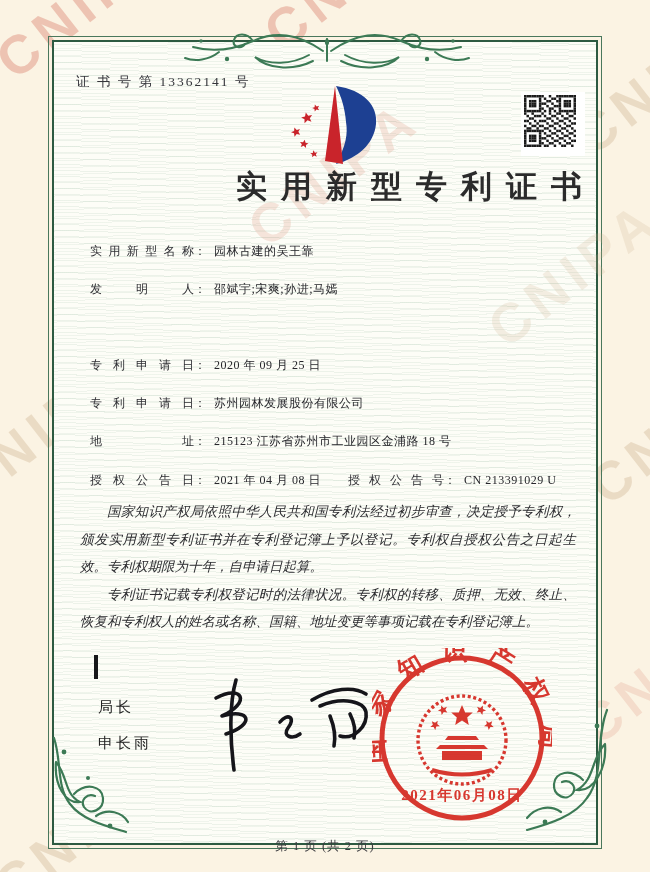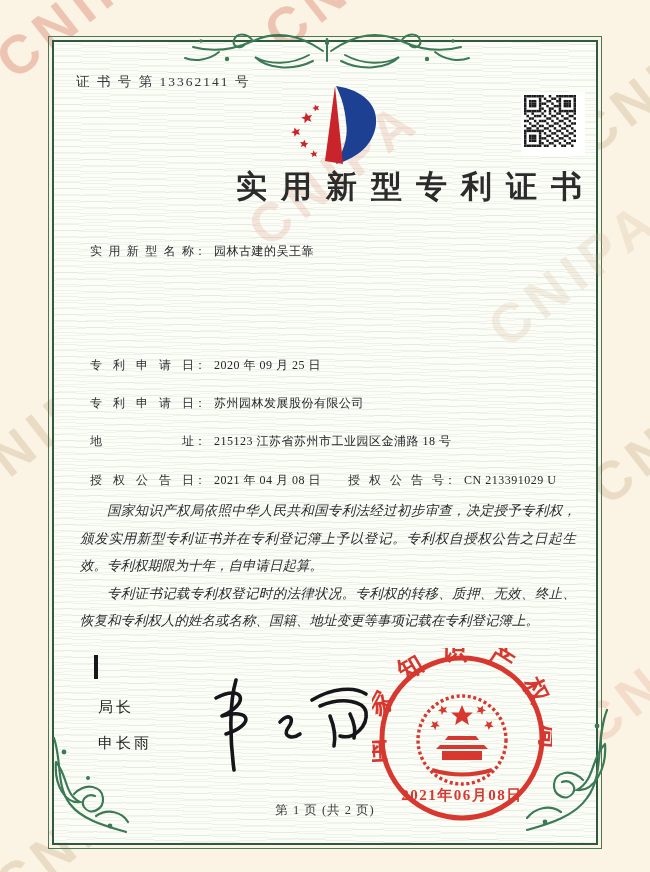--- a/index.html
+++ b/index.html
@@ -38,34 +38,34 @@
           text-align-last:justify;vertical-align:top;}
   .flabel2{position:static;display:inline-block;width:96px;text-align:justify;
            text-align-last:justify;vertical-align:top;}
   .colon{position:static;display:inline-block;}
   .fval{position:static;display:inline-block;margin-left:8px;letter-spacing:.5px;color:#26262b;}
   .grant2{position:absolute;left:258px;top:0;}
   .grant2 .colon,.grant2 .fval{position:static;}
   
   .paras{left:26px;width:496px;top:456px;font-size:13.5px;line-height:27.5px;
          color:#2c2c30;text-align:justify;font-style:italic;}
-  .paras p{position:static;margin:0;text-indent:2em;font-family:Liberation Mono, monospace;}
+  .paras p{position:static;margin:0;text-indent:2em;}
   
   .barcode{left:40px;top:613px;width:170px;height:24px;display:flex;align-items:stretch;}
   .barcode div{background:#17171a;height:100%;}
   
   .signer-title{left:44px;top:656px;font-family:"DejaVu Sans",sans-serif;
                 font-size:15px;font-weight:500;color:#222;letter-spacing:3px;}
   .signer-name{left:44px;top:692px;font-family:"DejaVu Sans",sans-serif;
                font-size:15px;font-weight:500;color:#222;letter-spacing:3px;}
   .sig{left:138px;top:624px;}
   
   .seal{left:318px;top:606px;opacity:.92;z-index:5;}
   
-  .footer{left:0;right:0;top:760px;text-align:center;font-size:12.5px;
+  .footer{left:0;right:0;top:796px;text-align:center;font-size:12.5px;
           color:#3a3a3e;letter-spacing:1px;}
   .fl-top{left:123px;top:-21px;z-index:3;}
   .fl-bl{left:-14px;top:690px;z-index:2;}
   .fl-br{left:455px;top:658px;z-index:2;transform:scaleX(-1);}
 </style>
 </head>
 <body>
 
 <span class="wm wm-red" style="left:-18px;top:-26px">CNIPA</span>
 <span class="wm wm-red" style="left:250px;top:-54px">CNIPA</span>
@@ -358,20 +358,23 @@
         <rect x="37.14" y="49.52" width="2.48" height="2.48"></rect>
         <rect x="39.62" y="49.52" width="2.48" height="2.48"></rect>
         <rect x="47.05" y="49.52" width="2.48" height="2.48"></rect>
       </svg></div>
 
   <div class="title">实用新型专利证书</div>
 
   <div class="frow" style="top:201px">
     <span class="flabel">实用新型名称</span><span class="colon">：</span><span class="fval">园林古建的吴王靠</span>
   </div>
+  <div class="frow" style="top:239px">
+    <span class="flabel">发明人</span><span class="colon">：</span><span class="fval">邵斌宇;宋爽;孙进;马嫣</span>
+  </div>
   <div class="frow" style="top:315px">
     <span class="flabel">专利申请日</span><span class="colon">：</span><span class="fval">2020 年 09 月 25 日</span>
   </div>
   <div class="frow" style="top:353px">
     <span class="flabel">专利申请日</span><span class="colon">：</span><span class="fval">苏州园林发展股份有限公司</span>
   </div>
   <div class="frow" style="top:391px">
     <span class="flabel">地址</span><span class="colon">：</span><span class="fval">215123 江苏省苏州市工业园区金浦路 18 号</span>
   </div>
   <div class="frow" style="top:430px">

